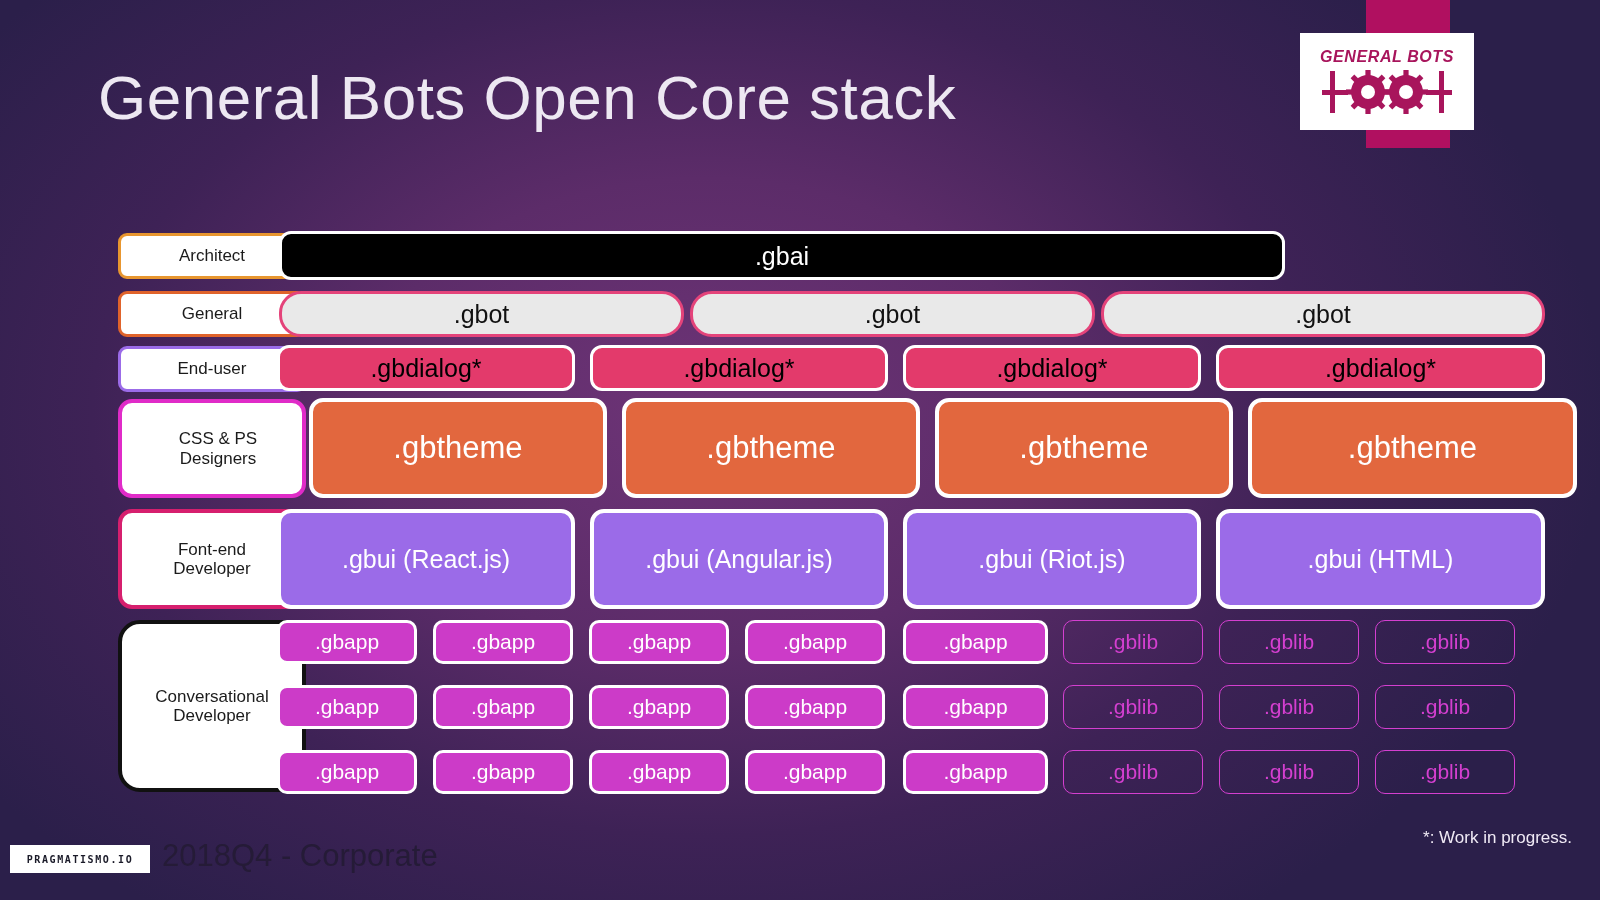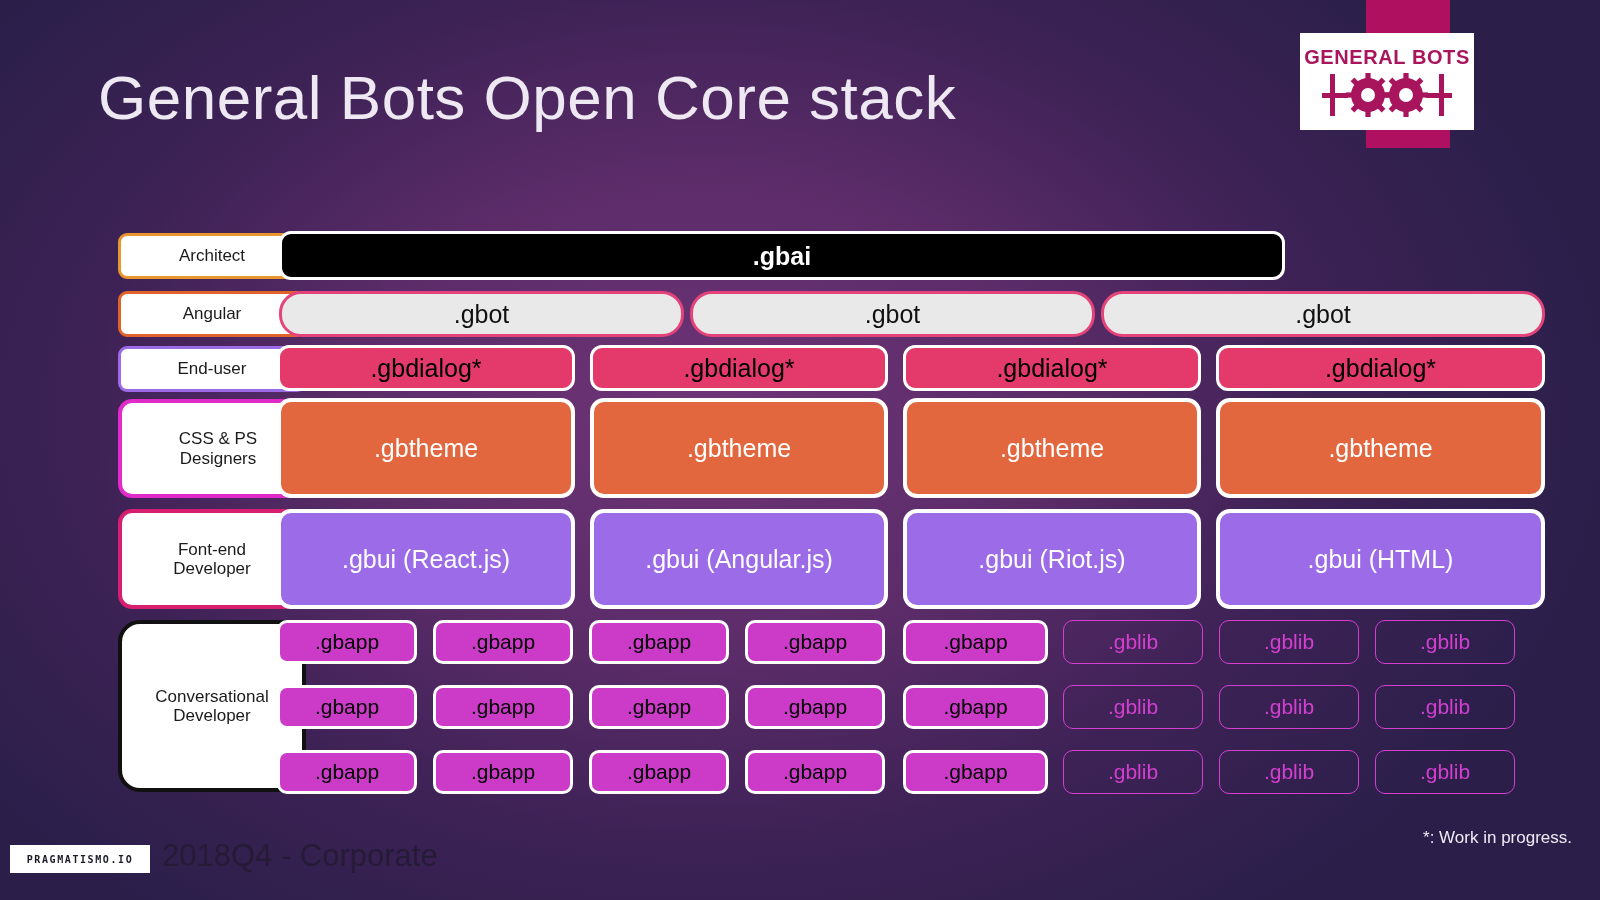--- a/index.html
+++ b/index.html
@@ -48,25 +48,26 @@
     width: 174px;
     height: 97px;
     background: #FFFFFF;
     display: flex;
     flex-direction: column;
     align-items: center;
     justify-content: center;
     gap: 3px;
   }
   .logo-text {
-    font-size: 20px;
+    font-size: 16px;
     font-weight: bold;
     color: #A8155C;
     letter-spacing: 0.6px;
     white-space: nowrap;
+    font-style: italic;
   }
   .logo-mark { display: block; }
 
   
   .stack { position: absolute; left: 0; top: 0; width: 1600px; height: 900px; }
 
   .cell {
     position: absolute;
     display: flex;
     align-items: center;
@@ -113,34 +114,35 @@
     background: #E33A6B;
     border: 3px solid #FFFFFF;
     color: #000000;
     font-size: 25px;
     border-radius: 12px;
   }
   .b-gbtheme {
     background: #E2673E;
     border: 4px solid #FFFFFF;
     color: #FFFFFF;
-    font-size: 25px;
+    font-size: 31px;
     border-radius: 14px;
+    margin-left: 32px;
   }
   .b-gbui {
     background: #9B6BE8;
     border: 4px solid #FFFFFF;
     color: #FFFFFF;
     font-size: 25px;
     border-radius: 14px;
   }
   .b-gbapp {
     background: #CC3BC8;
     border: 3px solid #FFFFFF;
-    color: #000000;
+    color: #ffffff;
     font-size: 21px;
     border-radius: 10px;
   }
   .b-gblib {
     background: transparent;
     border: 1.5px solid #D43FD0;
     color: #D43FD0;
     font-size: 21px;
     border-radius: 10px;
   }
@@ -227,30 +229,30 @@
           </g>
           <circle cx="0" cy="0" r="7" fill="#FFFFFF"></circle>
         </g>
       </g>
     </svg>
   </div>
 
   <div class="stack">
 
     <div class="cell role r-architect" style="left:78px;  top:233px; width:188px; height:46px;">Architect</div>
-    <div class="cell role r-product" style="left:78px;  top:291px; width:188px; height:46px;">Angular</div>
+    <div class="cell role r-product" style="left:78px;  top:291px; width:188px; height:46px;">General</div>
     <div class="cell role r-enduser" style="left:78px;  top:346px; width:188px; height:46px;">End-user</div>
     <div class="cell role r-designer" style="left:78px;  top:399px; width:188px; height:99px; white-space:pre-line;padding-left:18px;">CSS &amp; PS
 Designers</div>
     <div class="cell role r-frontend" style="left:78px;  top:509px; width:188px; height:100px; white-space:pre-line;">Font-end
 Developer</div>
     <div class="cell role r-conv" style="left:78px;  top:620px; width:188px; height:172px; white-space:pre-line;">Conversational
 Developer</div>
 
-    <div class="cell box b-gbai" style="left:279px; top:231px; width:1006px; height:49px;font-weight:bold;">.gbai</div>
+    <div class="cell box b-gbai" style="left:279px; top:231px; width:1006px; height:49px;">.gbai</div>
 
     <div class="cell box b-gbot" style="left:279px; top:291px; width:405px; height:46px;">.gbot</div>
     <div class="cell box b-gbot" style="left:690px; top:291px; width:405px; height:46px;">.gbot</div>
     <div class="cell box b-gbot" style="left:1101px;top:291px; width:444px; height:46px;">.gbot</div>
 
     <div class="cell box b-gbdialog" style="left:277px; top:345px; width:298px; height:46px;">.gbdialog*</div>
     <div class="cell box b-gbdialog" style="left:590px; top:345px; width:298px; height:46px;">.gbdialog*</div>
     <div class="cell box b-gbdialog" style="left:903px; top:345px; width:298px; height:46px;">.gbdialog*</div>
     <div class="cell box b-gbdialog" style="left:1216px;top:345px; width:329px; height:46px;">.gbdialog*</div>
 

